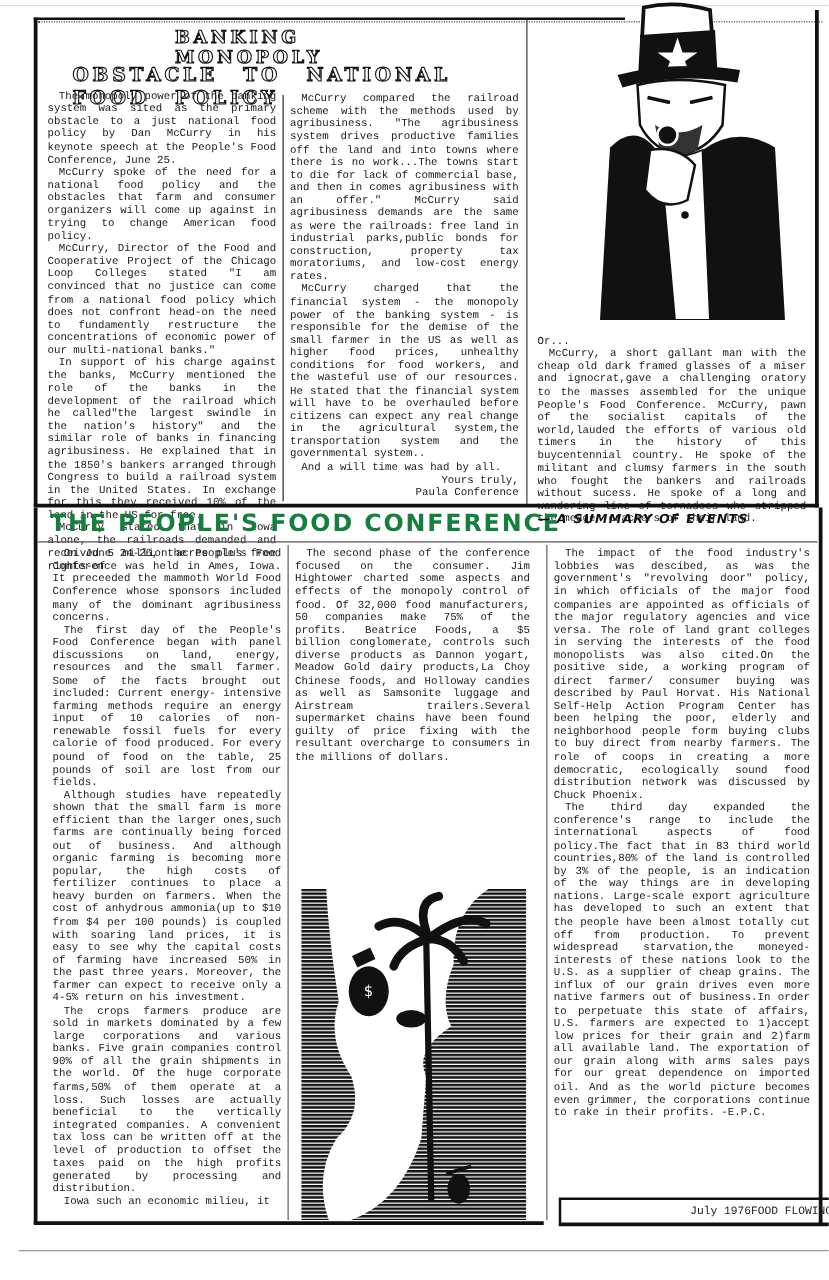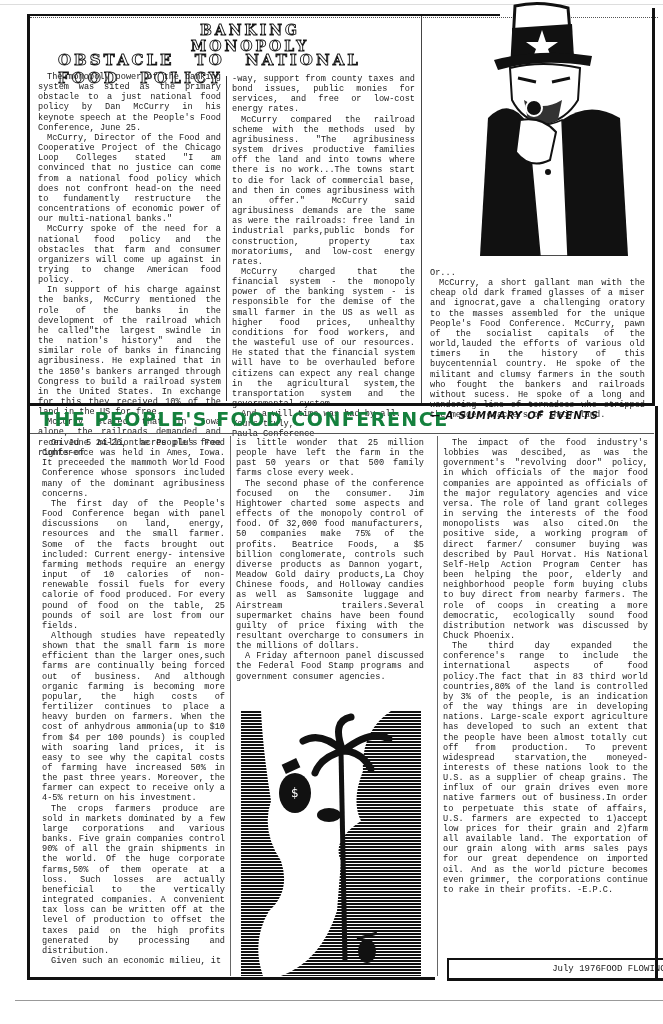--- a/index.html
+++ b/index.html
@@ -2,32 +2,32 @@
 <html><head>
 <meta charset="utf-8">
 <style>
   html, body { margin:0; padding:0; background:#fff; }
   body { width:663px; height:1024px; position:relative; overflow:hidden;
          font-family:"Liberation Mono", "DejaVu Sans Mono", monospace; color:#1a1a1a; }
   .page { position:absolute; left:0; top:0; width:663px; height:1024px; }
   .col { position:absolute; font-size:8.6px; line-height:10.15px; text-align:justify; white-space:normal; }
   .col p { margin:0; text-indent:9px; }
   .col p.noind { text-indent:0; }
-  .col p.right { text-align:left; text-indent:0; }
+  .col p.right { text-align:right; text-indent:0; }
 
   
   .frame-top { position:absolute; left:27px; top:14px; width:470px; height:389px;
                border-left:3px solid #111; border-top:2px solid #111; }
   .dotline { position:absolute; left:30px; top:17px; width:628px; height:2px;
              border-top:1px dotted #555; }
   .rightbar { position:absolute; left:652px; top:8px; width:3px; height:398px; background:#111; }
   .vline-mid1 { position:absolute; left:226px; top:76px; width:1px; height:325px; background:#333; }
   .vline-mid2 { position:absolute; left:421px; top:16px; width:1px; height:388px; background:#444; }
 
-  .title1 { position:absolute; left:140px; top:22px; width:220px; text-align:center;
+  .title1 { position:absolute; left:140px; top:22px; width:220px; text-align:left;
             font-family:"DejaVu Serif", serif; font-size:14px; font-weight:bold; letter-spacing:3px;
             color:#fff; -webkit-text-stroke:0.9px #111; }
   .title2 { position:absolute; left:58px; top:51px; width:340px; 
             font-family:"DejaVu Serif", serif; font-size:15px; font-weight:bold; letter-spacing:3px;
             word-spacing:12px; color:#fff; -webkit-text-stroke:0.9px #111; }
 
   .hline-sep { position:absolute; left:27px; top:403px; width:628px; height:3px; background:#111; }
 
   .hdr2 { position:absolute; left:40px; top:408px; font-family:"DejaVu Sans", sans-serif;
           font-weight:bold; font-size:19px; letter-spacing:1.5px; color:#15803d; }
@@ -60,28 +60,27 @@
   <div class="dotline"></div>
   <div class="rightbar"></div>
   <div class="vline-mid1"></div>
   <div class="vline-mid2"></div>
 
   <div class="title1">BANKING MONOPOLY</div>
   <div class="title2">OBSTACLE TO NATIONAL FOOD POLICY</div>
 
   <div class="col" style="left:38px; top:72px; width:183px;">
     <p>The monopoly power of the banking system was sited as the primary obstacle to a just national food policy by Dan McCurry in his keynote speech at the People's Food Conference, June 25.</p>
+    <p>McCurry spoke of the need for a national food policy and the obstacles that farm and consumer organizers will come up against in trying to change American food policy.</p>
     <p>McCurry, Director of the Food and Cooperative Project of the Chicago Loop Colleges stated "I am convinced that no justice can come from a national food policy which does not confront head-on the need to fundamently restructure the concentrations of economic power of our multi-national banks."</p>
-    <p>McCurry spoke of the need for a national food policy and the obstacles that farm and consumer organizers will come up against in trying to change American food policy.</p>
     <p>In support of his charge against the banks, McCurry mentioned the role of the banks in the development of the railroad which he called"the largest swindle in the nation's history" and the similar role of banks in financing agribusiness. He explained that in the 1850's bankers arranged through Congress to build a railroad system in the United States. In exchange for this they received 10% of the land in the US for free.</p>
     <p>McCurry stated that in Iowa alone, the railroads demanded and received 5 million acres plus free rights-of</p>
   </div>
 
   <div class="col" style="left:232px; top:74px; width:183px;">
-    <p class="noind">-way, support from county taxes and bond issues, public monies for services, and free or low-cost energy rates.</p>
     <p>McCurry compared the railroad scheme with the methods used by agribusiness. "The agribusiness system drives productive families off the land and into towns where there is no work...The towns start to die for lack of commercial base, and then in comes agribusiness with an offer." McCurry said agribusiness demands are the same as were the railroads: free land in industrial parks,public bonds for construction, property tax moratoriums, and low-cost energy rates.</p>
     <p>McCurry charged that the financial system - the monopoly power of the banking system - is responsible for the demise of the small farmer in the US as well as higher food prices, unhealthy conditions for food workers, and the wasteful use of our resources. He stated that the financial system will have to be overhauled before citizens can expect any real change in the agricultural system,the transportation system and the governmental system..</p>
     <p>And a will time was had by all.</p>
     <p class="right">Yours truly,</p>
     <p class="right">Paula Conference</p>
   </div>
 
   <svg class="illus-uncle" viewBox="0 0 170 256">
     <g>
       <path d="M45 6 Q70 0 98 8 L102 56 L42 60 Z" fill="#fff" stroke="#111" stroke-width="3"></path>
@@ -116,27 +115,25 @@
   <div class="hdr2b">— A SUMMARY OF EVENTS</div>
   <div class="hline-hdr"></div>
   <div class="vline-b1"></div>
   <div class="vline-b2"></div>
 
   <div class="col" style="left:42px; top:438px; width:183px;">
     <p>On June 24-26, the People's Food Conference was held in Ames, Iowa. It preceeded the mammoth World Food Conference whose sponsors included many of the dominant agribusiness concerns.</p>
     <p>The first day of the People's Food Conference began with panel discussions on land, energy, resources and the small farmer. Some of the facts brought out included: Current energy- intensive farming methods require an energy input of 10 calories of non-renewable fossil fuels for every calorie of food produced. For every pound of food on the table, 25 pounds of soil are lost from our fields.</p>
     <p>Although studies have repeatedly shown that the small farm is more efficient than the larger ones,such farms are continually being forced out of business. And although organic farming is becoming more popular, the high costs of fertilizer continues to place a heavy burden on farmers. When the cost of anhydrous ammonia(up to $10 from $4 per 100 pounds) is coupled with soaring land prices, it is easy to see why the capital costs of farming have increased 50% in the past three years. Moreover, the farmer can expect to receive only a 4-5% return on his investment.</p>
     <p>The crops farmers produce are sold in markets dominated by a few large corporations and various banks. Five grain companies control 90% of all the grain shipments in the world. Of the huge corporate farms,50% of them operate at a loss. Such losses are actually beneficial to the vertically integrated companies. A convenient tax loss can be written off at the level of production to offset the taxes paid on the high profits generated by processing and distribution.</p>
-    <p>Given such an economic milieu, it</p>
+    <p>Iowa such an economic milieu, it</p>
   </div>
 
   <div class="col" style="left:236px; top:438px; width:188px;">
-    <p class="noind">is little wonder that 25 million people have left the farm in the past 50 years or that 500 family farms close every week.</p>
     <p>The second phase of the conference focused on the consumer. Jim Hightower charted some aspects and effects of the monopoly control of food. Of 32,000 food manufacturers, 50 companies make 75% of the profits. Beatrice Foods, a $5 billion conglomerate, controls such diverse products as Dannon yogart, Meadow Gold dairy products,La Choy Chinese foods, and Holloway candies as well as Samsonite luggage and Airstream trailers.Several supermarket chains have been found guilty of price fixing with the resultant overcharge to consumers in the millions of dollars.</p>
-    <p>A Friday afternoon panel discussed the Federal Food Stamp programs and government consumer agencies.</p>
   </div>
 
   <svg class="illus-island" viewBox="0 0 180 265">
     <defs>
       <pattern id="hatch" width="4" height="3" patternUnits="userSpaceOnUse">
         <rect width="4" height="2" fill="#111"></rect>
       </pattern>
     </defs>
     <rect x="0" y="0" width="180" height="265" fill="url(#hatch)"></rect>
     <path d="M20 0 L150 0 Q120 20 122 60 Q110 90 120 110 Q90 130 100 150 L96 200 Q80 250 40 265 L22 265 Q10 230 28 200 Q50 180 40 150 Q20 120 30 90 Q22 40 20 0 Z" fill="#fff"></path>

